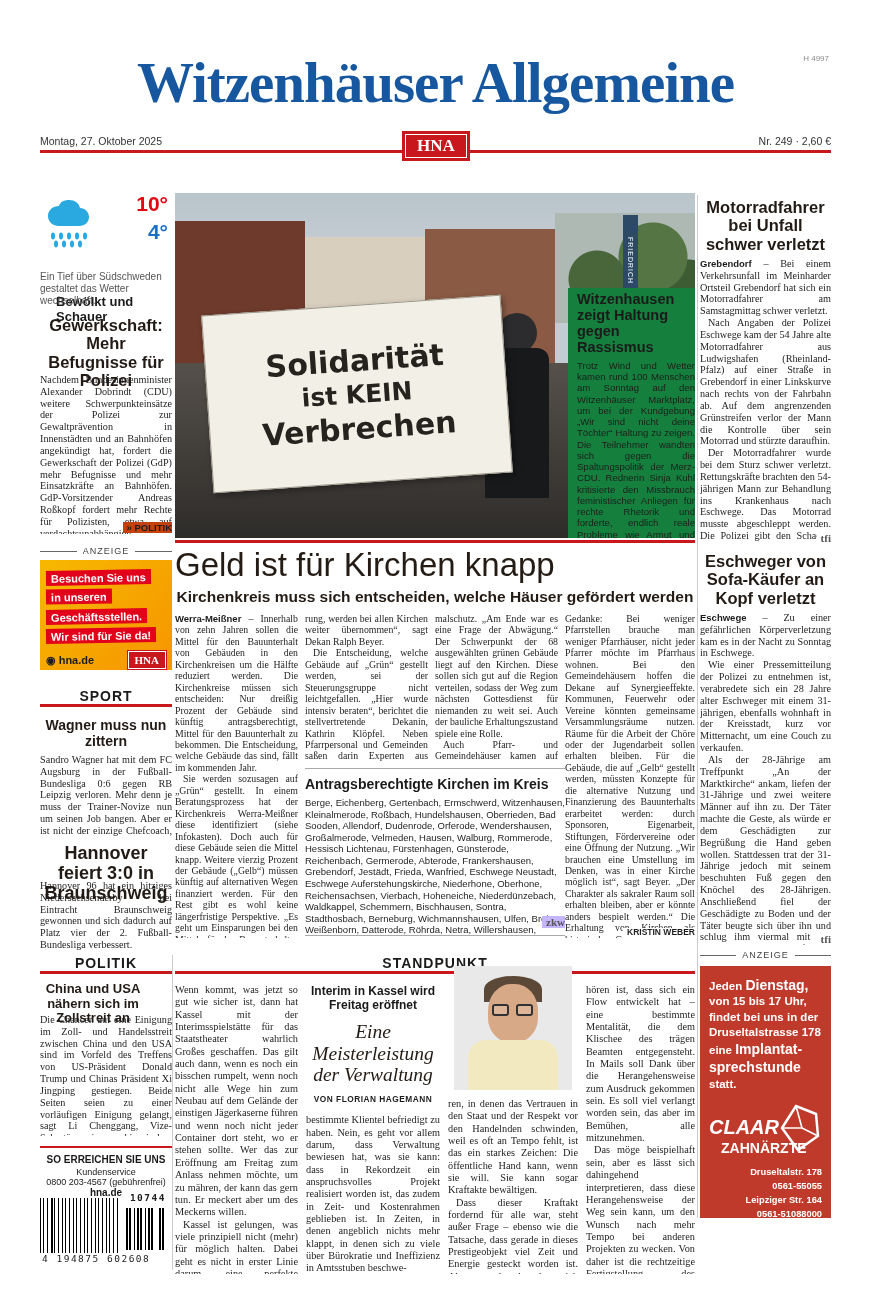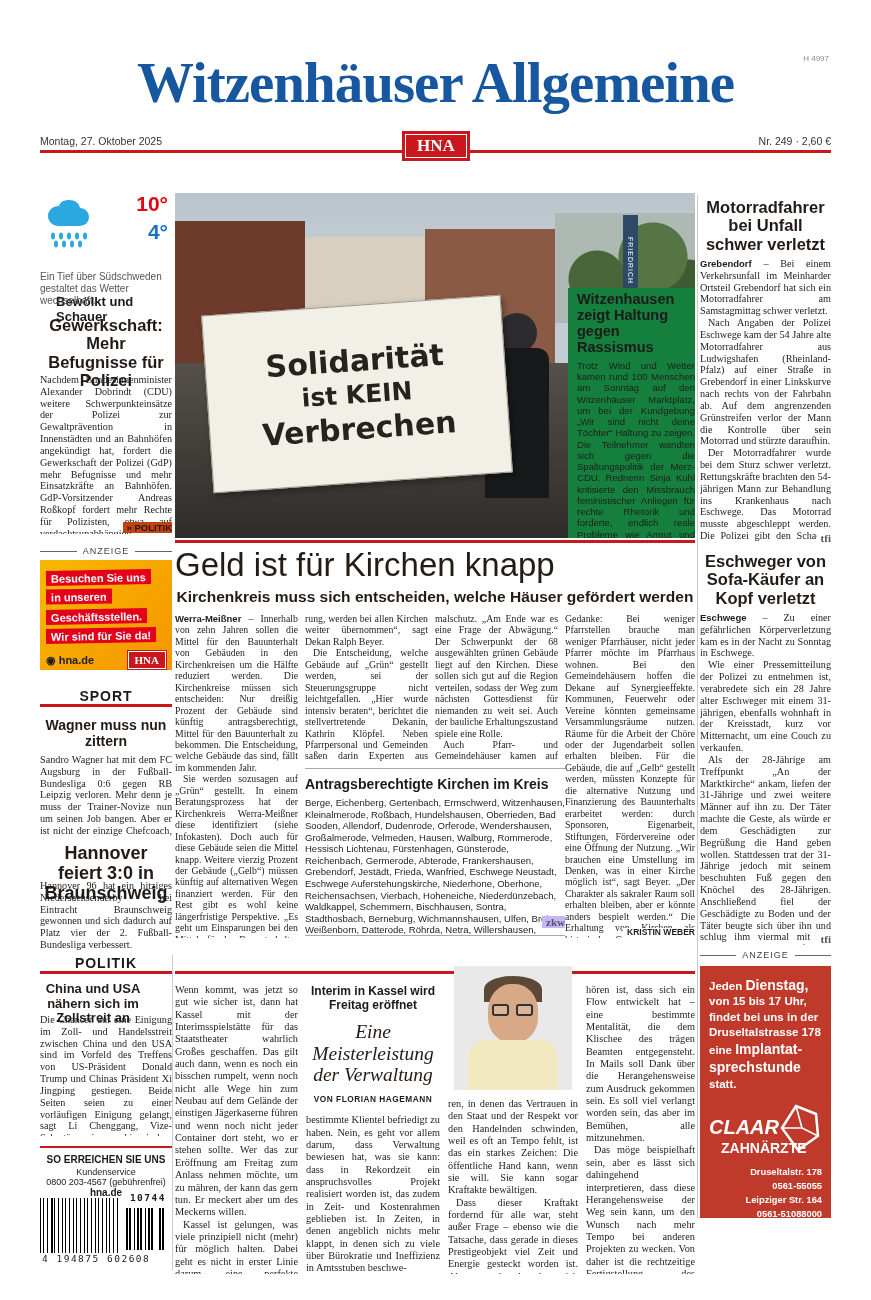--- a/index.html
+++ b/index.html
@@ -259,20 +259,21 @@
     <div class="c4">hna.de</div>
   </div>
   <div class="abs barcode">
     <div class="abs bars" style="left:0; top:6px; width:80px; height:58px;"></div>
     <div class="abs bars" style="right:2px; top:16px; width:40px; height:42px;"></div>
     <div class="abs bc-num" style="right:2px; top:0; font-weight:bold;">10744</div>
     <div class="abs bc-num" style="left:0; bottom:2px; padding:0 2px;">4 194875 602608</div>
   </div>
   <div class="abs v-line" style="left:172px; top:955px; height:315px;"></div>
 
+  <div class="abs sec-head" style="left:175px; top:955px; width:520px;">STANDPUNKT</div>
   <div class="abs red-rule" style="left:175px; top:971px; width:520px;"></div>
 
   <div class="abs sp-text clip" style="left:175px; top:984px; width:123px; height:290px;">
     <p>Wenn kommt, was jetzt so gut wie sicher ist, dann hat Kassel mit der Interimsspielstätte für das Staatstheater wahrlich Großes geschaffen. Das gilt auch dann, wenn es noch ein bisschen rumpelt, wenn noch nicht alle Wege hin zum Neubau auf dem Gelände der einstigen Jägerkaserne führen und wenn noch nicht jeder Container dort steht, wo er stehen sollte. Wer das zur Eröffnung am Freitag zum Anlass nehmen möchte, um zu mähren, der kann das gern tun. Er meckert aber um des Meckerns willen.</p>
     <p>Kassel ist gelungen, was viele prinzipiell nicht (mehr) für möglich halten. Dabei geht es nicht in erster Linie darum, eine perfekte Interimsspielstätte für ein Theater auf ein freies Feld gestellt und damit eine</p>
   </div>
 
   <div class="abs clip" style="left:306px; top:984px; width:134px; height:290px;">
     <div class="sp-kicker">Interim in Kassel wird Freitag eröffnet</div>
     <div class="sp-title">Eine Meisterleistung der Verwaltung</div>

